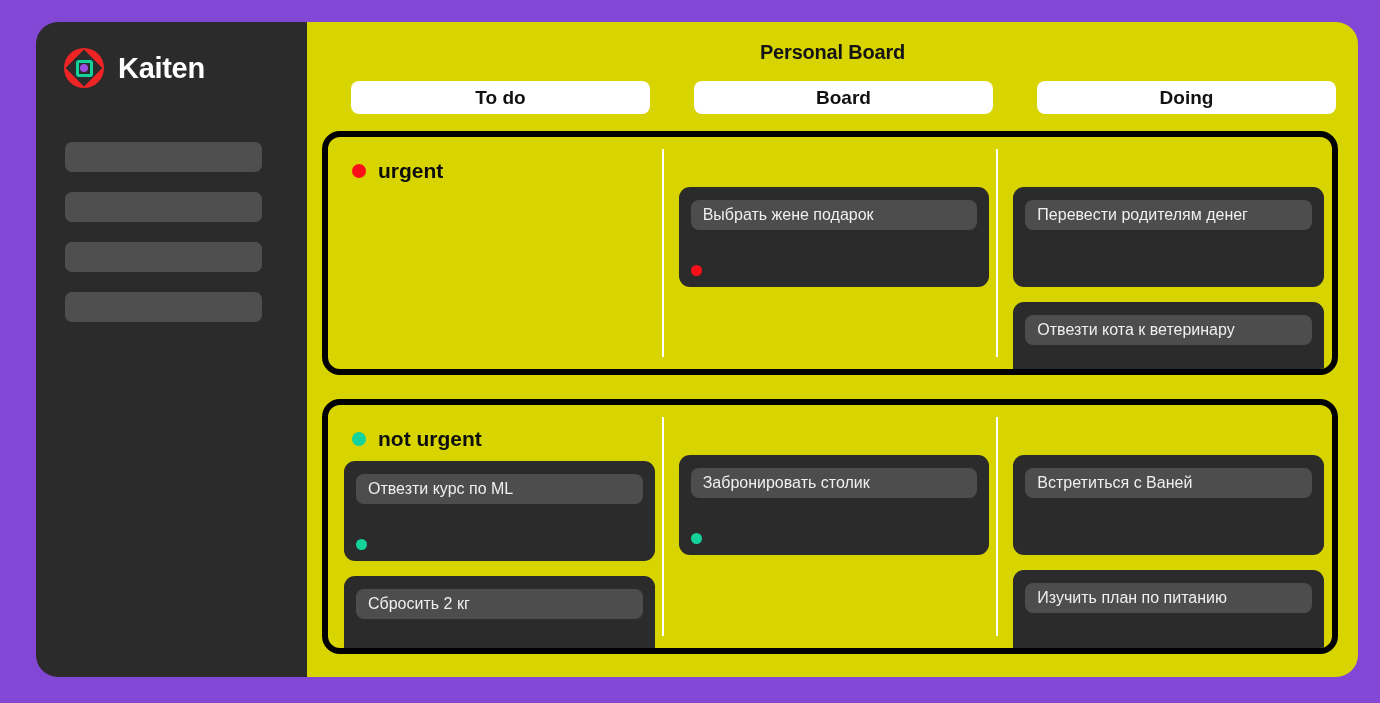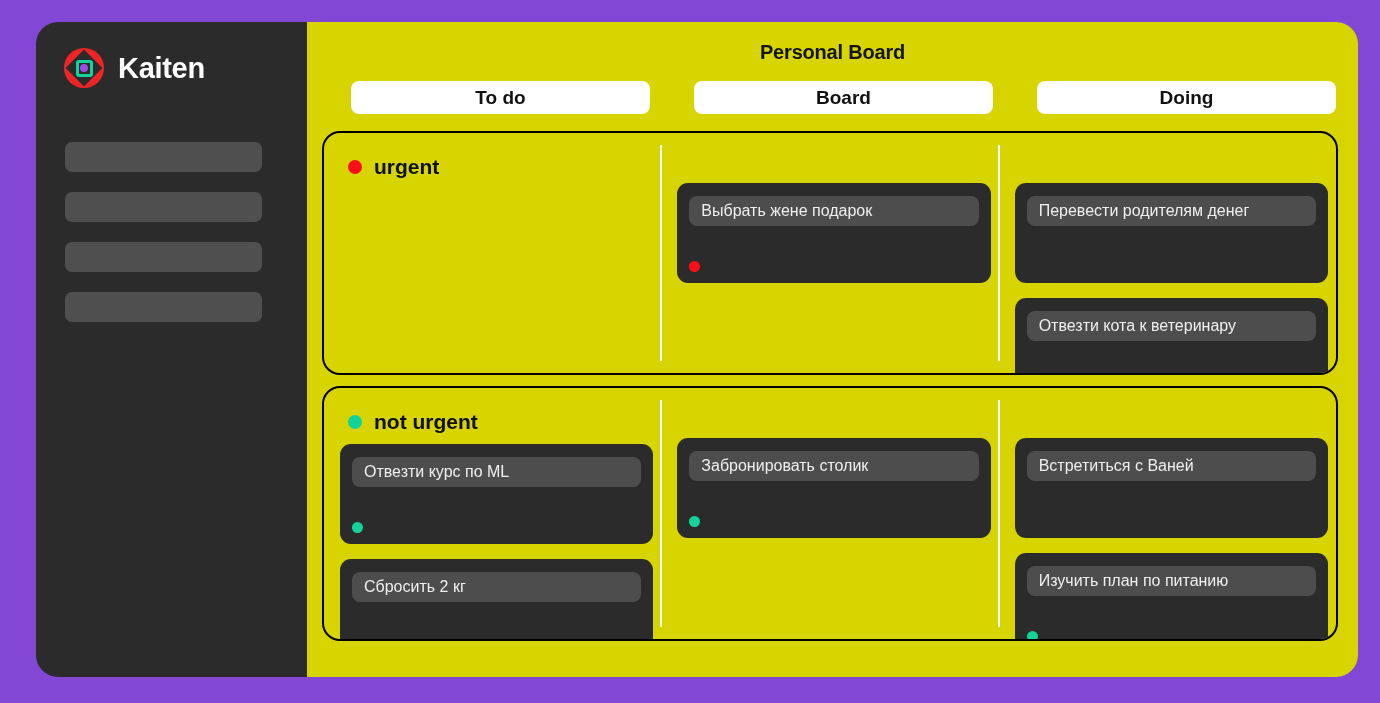--- a/index.html
+++ b/index.html
@@ -142,26 +142,26 @@
     font-weight: bold;
     cursor: pointer;
   }
 
   
   .lanes {
     padding: 17px 20px 0 15px;
   }
 
   .lane {
-    border: 2px solid #000000;
+    border: 6px solid #000000;
     border-radius: 18px;
     position: relative;
     overflow: hidden;
   }
-  .lane + .lane { margin-top: 11px; }
+  .lane + .lane { margin-top: 24px; }
 
   .lane-urgent { height: 244px; }
   .lane-not-urgent { height: 255px; }
 
   .lane-head {
     display: flex;
     align-items: center;
     gap: 12px;
     padding: 22px 0 0 24px;
     position: absolute;

